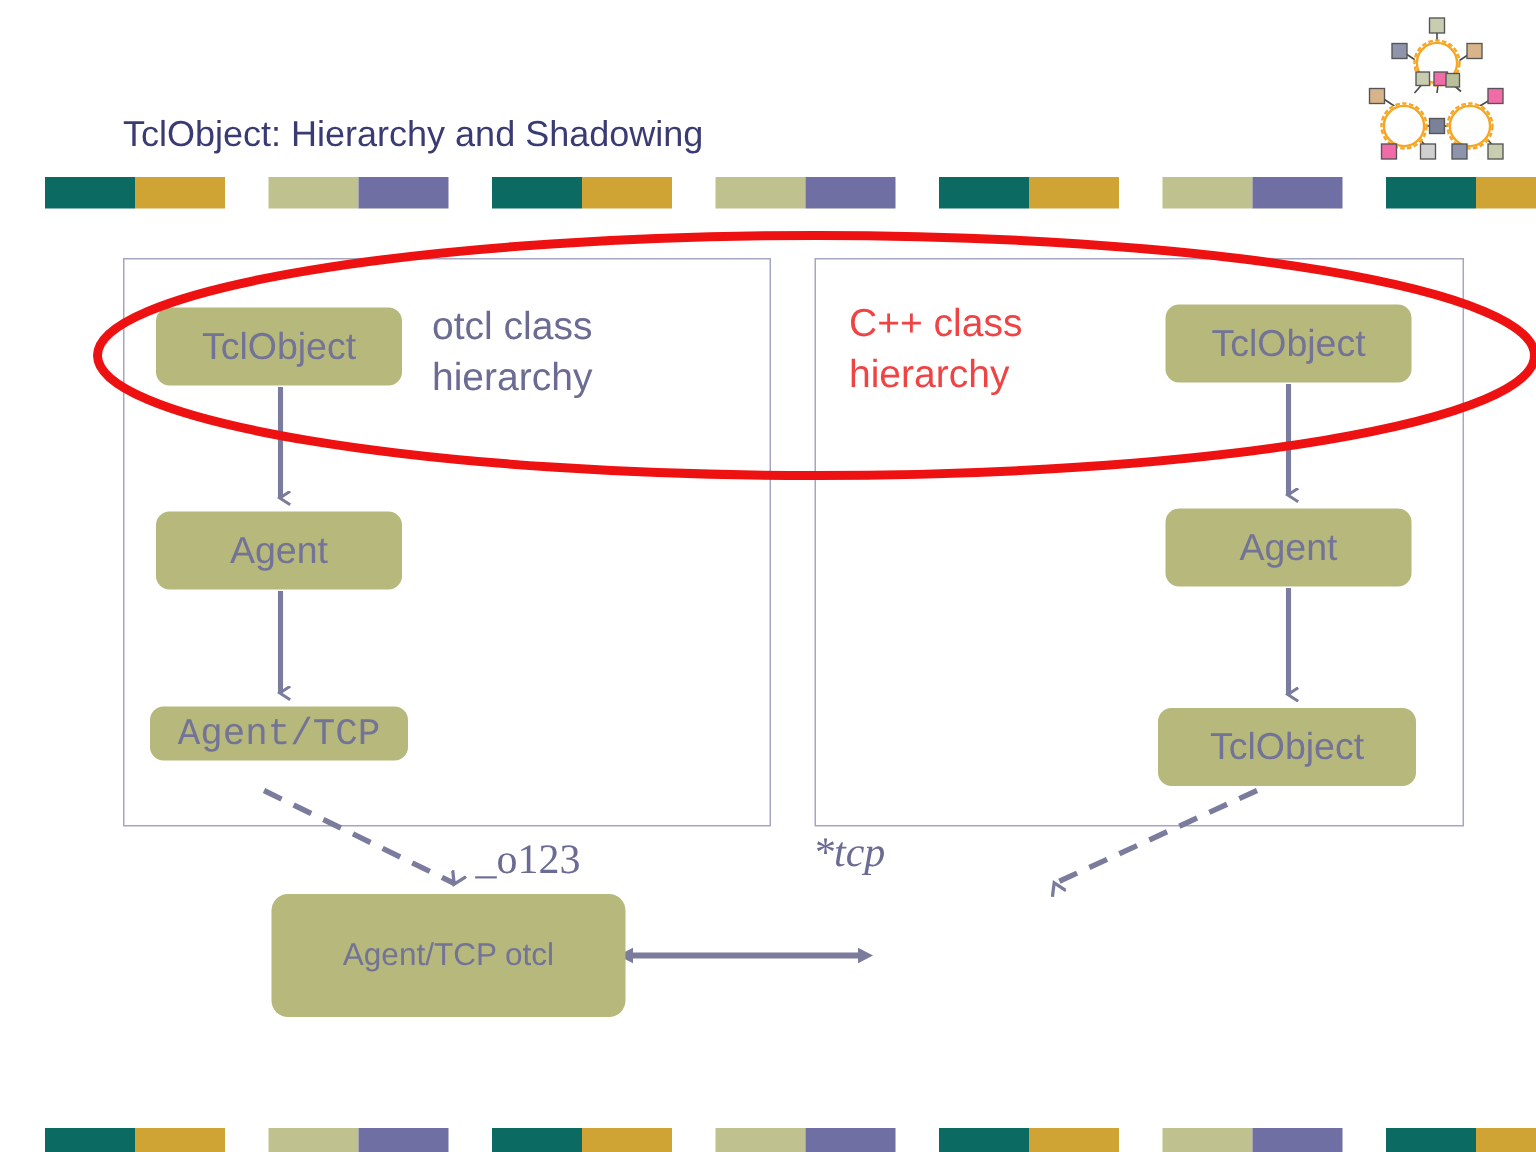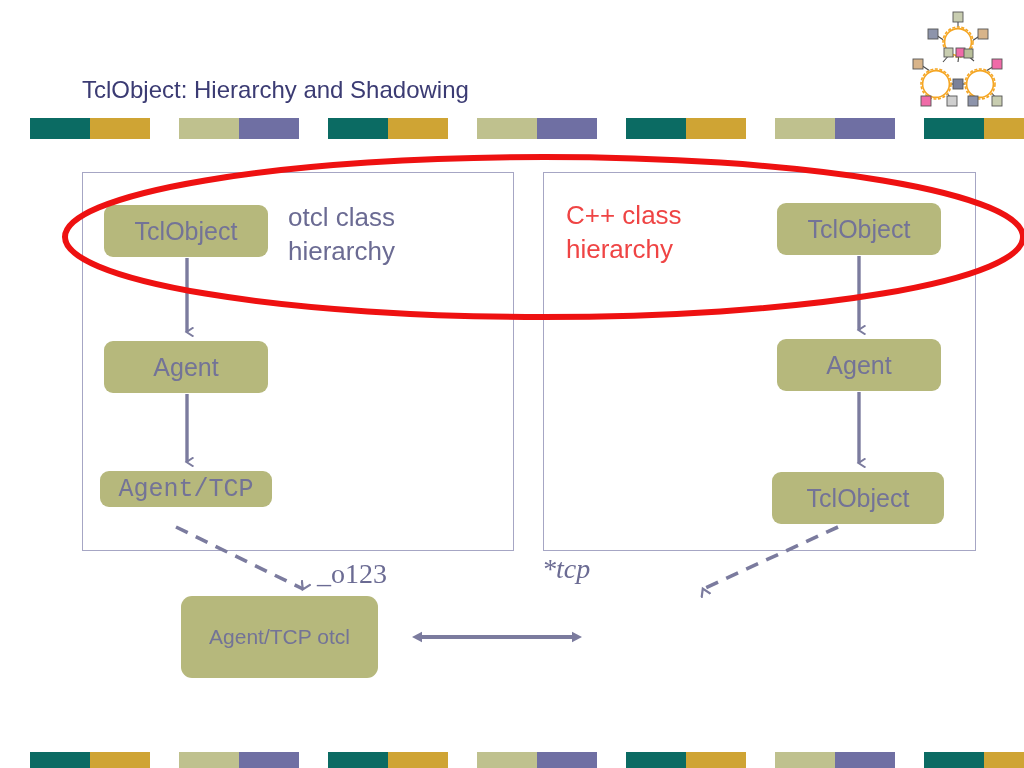--- a/index.html
+++ b/index.html
@@ -102,21 +102,21 @@
     flex-direction: column;
     align-items: center;
     justify-content: center;
     font-size: 21px;
     line-height: 28px;
     color: #737397;
     text-align: center;
     box-sizing: border-box;
     font-family: "Liberation Sans", sans-serif;
   }
-  #objbox-otcl { left: 181px; top: 596px; width: 197px; height: 82px; }
+  #objbox-otcl { left: 181px; top: 596px; width: 236px; height: 82px; }
   #objbox-cpp  { left: 577px; top: 596px; width: 236px; height: 82px; }
   .shadow-text { color: #ff2b2b; }
 
   
   .ptr-label {
     position: absolute;
     font-size: 28px;
     color: #6b6b93;
     font-family: "Liberation Serif", serif;
     white-space: nowrap;

